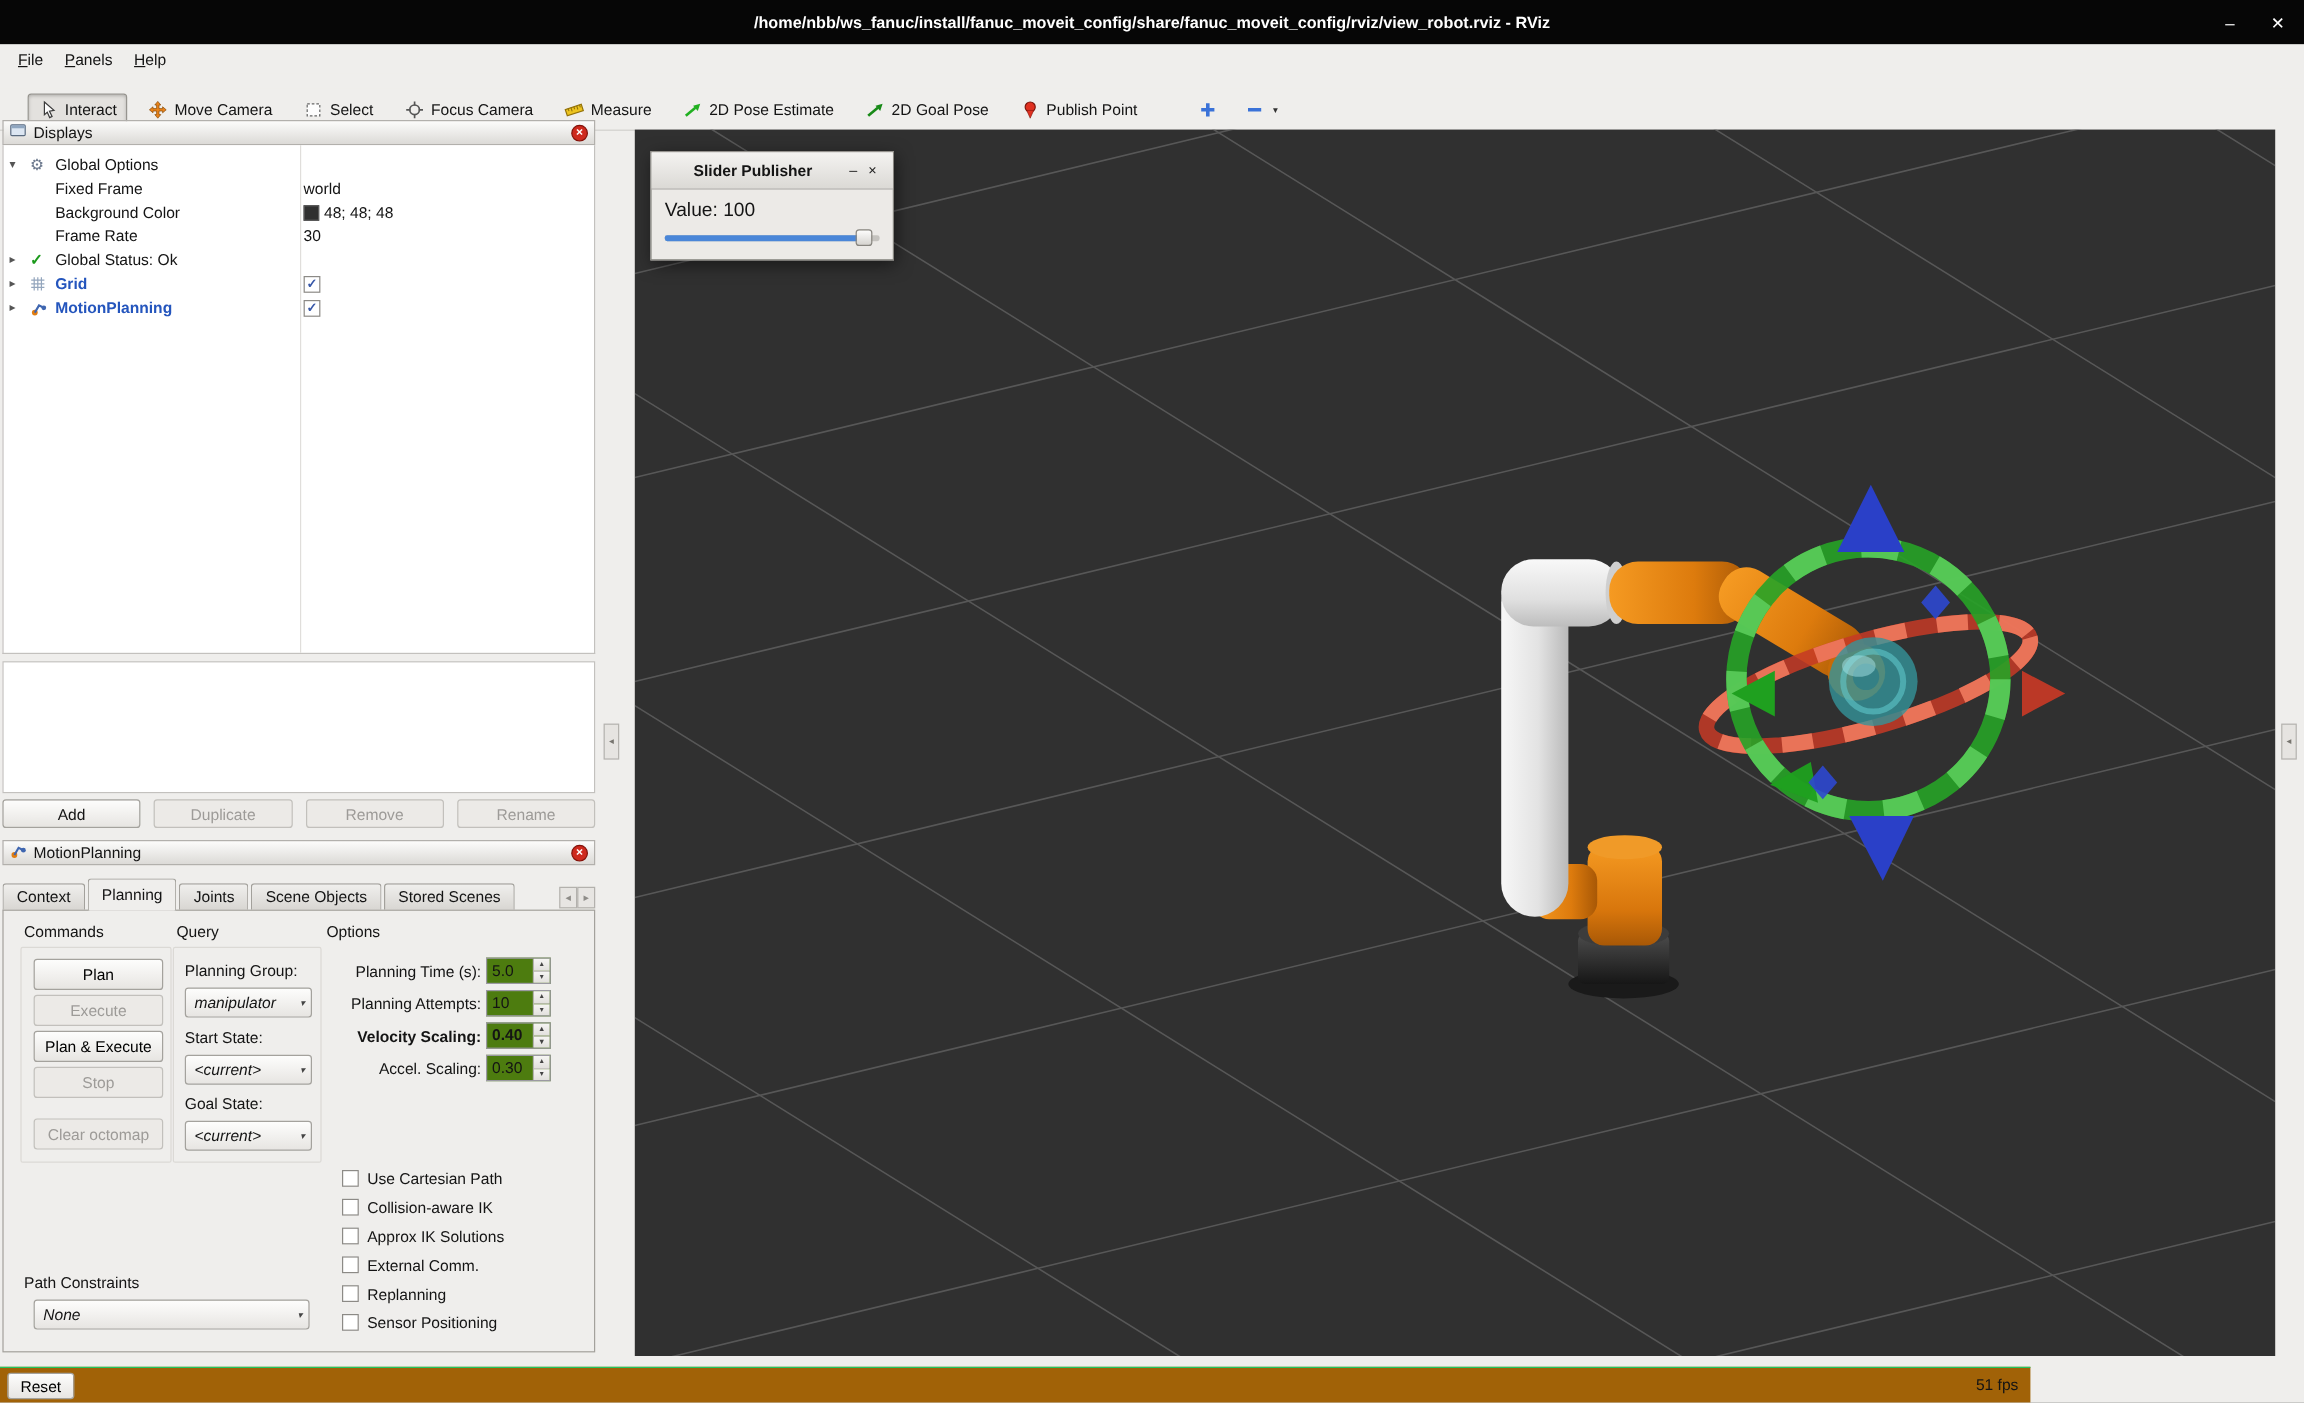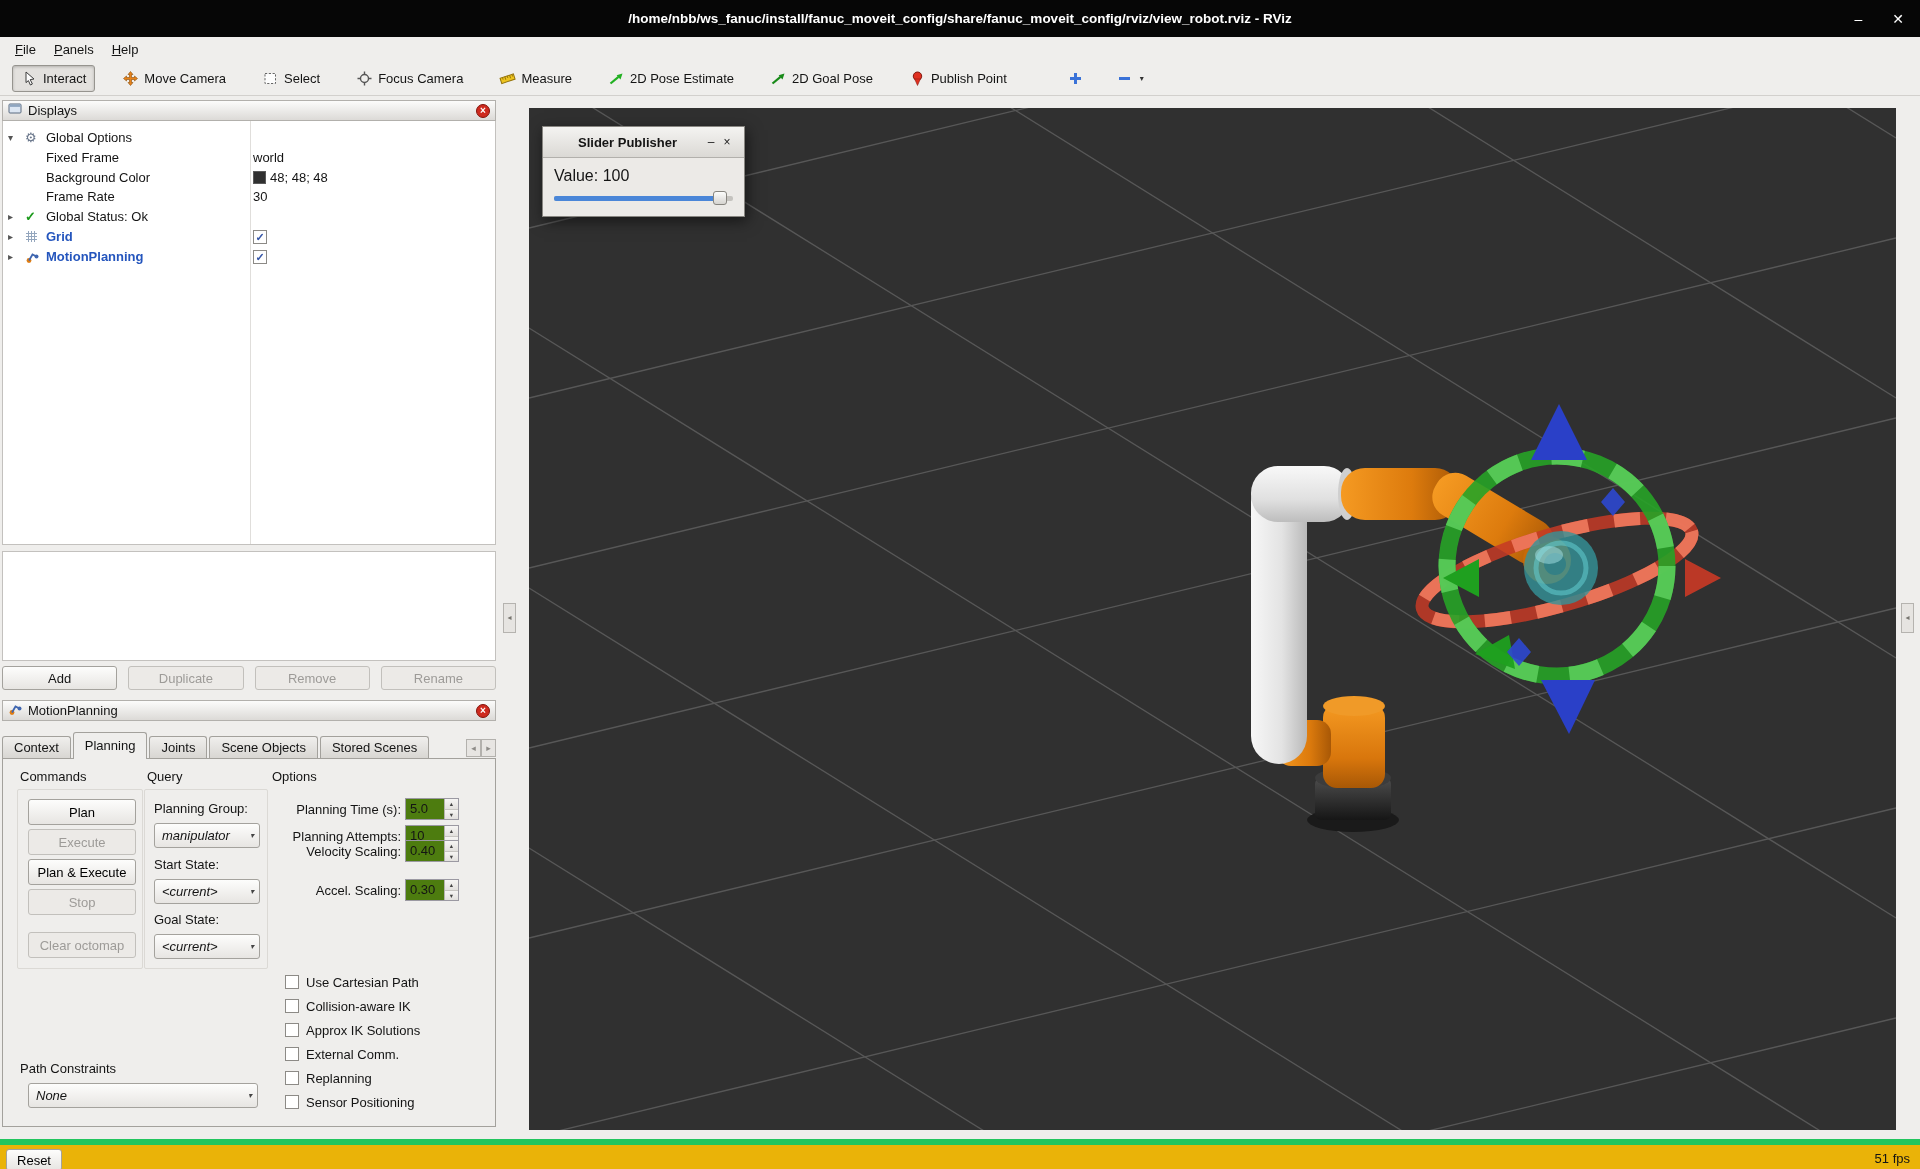--- a/index.html
+++ b/index.html
@@ -12,21 +12,21 @@
   .titlebar-title { position:absolute; left:0; right:0; top:0; height:37px; line-height:37px; text-align:center; color:#fff; font-weight:bold; font-size:13.5px; }
   .titlebar-controls { position:absolute; right:16px; top:0; height:37px; display:flex; align-items:center; gap:30px; color:#fff; font-size:14px; }
   .titlebar-controls span { cursor:default; }
 
   
   .menubar { position:absolute; left:0; top:37px; width:1920px; height:24px; background:#efeeec; display:flex; align-items:center; padding-left:6px; }
   .menu-item { display:inline-block; padding:2px 9px; font-size:13px; }
   .menu-item::first-letter { text-decoration:underline; }
 
   
-  .toolbar { position:absolute; left:0; top:61px; width:1920px; height:35px; background:#efeeec; border-bottom:1px solid #d2d0cd; display:flex; align-items:center; padding-left:12px; gap:18px; }
+  .toolbar { position:absolute; left:0; top:74px; width:1920px; height:35px; background:#efeeec; border-bottom:1px solid #d2d0cd; display:flex; align-items:center; padding-left:23px; gap:8px; }
   .tool { display:flex; align-items:center; gap:5px; padding:4px 8px; border:1px solid transparent; border-radius:3px; background:transparent; font-size:13px; color:#141414; }
   .tool.active { background:#e3e1de; border:1px solid #96948f; box-shadow:inset 0 1px 3px rgba(0,0,0,.22); }
   .tool .ticon { width:17px; height:17px; display:inline-block; }
   .tool-sq { padding:4px 6px; }
   .tool-gap { margin-left:26px; }
   .mini-caret { font-size:8px; color:#333; margin-left:2px; }
 
   
   .panel-header { position:absolute; left:2px; width:494px; height:21px; display:flex; align-items:center; gap:6px; padding:0 5px; background:linear-gradient(#fcfcfb,#dcdad7); border:1px solid #b2b0ac; font-size:13px; }
   .close-red { margin-left:auto; width:14px; height:14px; border-radius:50%; background:#ce2a1e; border:1px solid #83130b; color:#fff; font-size:10px; line-height:12px; text-align:center; font-weight:bold; }
@@ -93,21 +93,21 @@
   .sw-titlebar { height:31px; display:flex; align-items:center; background:linear-gradient(#f4f3f1,#dbd9d5); border-bottom:1px solid #b2b0ac; padding:0 9px; }
   .sw-title { flex:1; font-weight:bold; font-size:13px; text-align:center; }
   .sw-min, .sw-close { width:16px; text-align:center; font-size:12px; color:#222; }
   .sw-body { padding:9px 11px 15px; }
   .sw-value { font-size:16px; }
   .slider-track { position:relative; margin-top:11px; height:5px; background:#c5c3bf; border-radius:2px; }
   .slider-fill { position:absolute; left:0; top:0; height:5px; background:#4a86d8; border-radius:2px; }
   .slider-handle { position:absolute; top:-5px; width:14px; height:14px; margin-left:-7px; background:linear-gradient(#fdfdfc,#d6d4d0); border:1px solid #87857f; border-radius:3px; }
 
   
-  .statusbar { position:absolute; left:0; top:1139px; width:1920px; height:30px; background:#eab308; border-top:6px solid #22c55e; }
+  .statusbar { position:absolute; left:0; top:1139px; width:1692px; height:30px; background:#a16207; border-top:1px solid #22c55e; }
   .reset-btn { position:absolute; left:6px; top:4px; width:56px; height:22px; background:linear-gradient(#fdfdfc,#e7e5e2); border:1px solid #a4a29d; border-radius:3px; font-size:13px; font-family:"Liberation Sans",sans-serif; }
   .fps { position:absolute; right:10px; top:6px; font-size:13px; }
 </style>
 </head>
 <body>
 
 <div class="window">
 
   <div class="titlebar">
     <div class="titlebar-title">/home/nbb/ws_fanuc/install/fanuc_moveit_config/share/fanuc_moveit_config/rviz/view_robot.rviz - RViz</div>
@@ -338,21 +338,21 @@
     <div class="opt-row" style="top:65px;">
       <span class="opt-label">Planning Attempts:</span>
       <span class="spin">
         <span class="spin-val">10</span>
         <span class="spin-btns">
             <span>▴</span>
             <span>▾</span>
           </span>
       </span>
     </div>
-    <div class="opt-row" style="top:80px;">
+    <div class="opt-row" style="top:92px;font-weight:bold;">
       <span class="opt-label">Velocity Scaling:</span>
       <span class="spin">
         <span class="spin-val">0.40</span>
         <span class="spin-btns">
             <span>▴</span>
             <span>▾</span>
           </span>
       </span>
     </div>
     <div class="opt-row" style="top:119px;">

